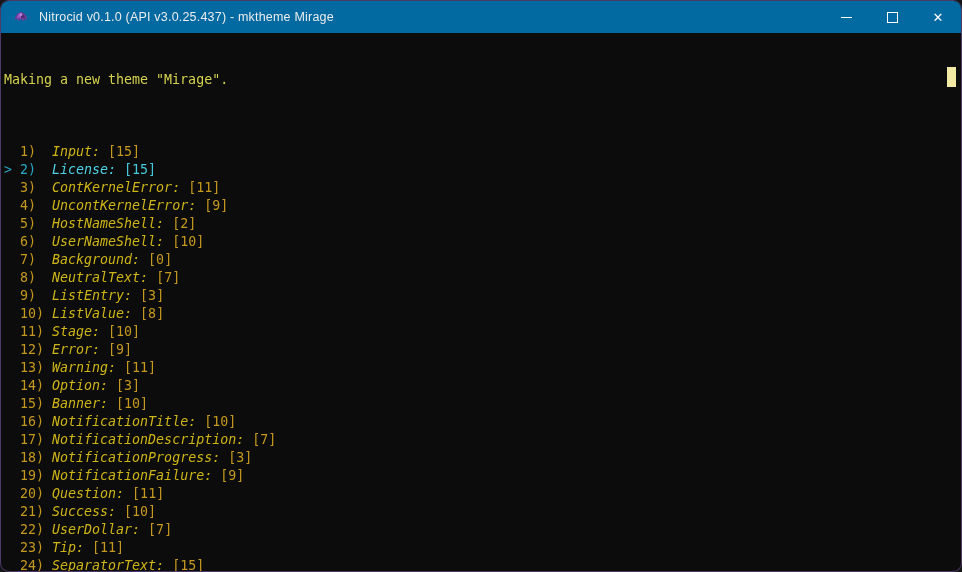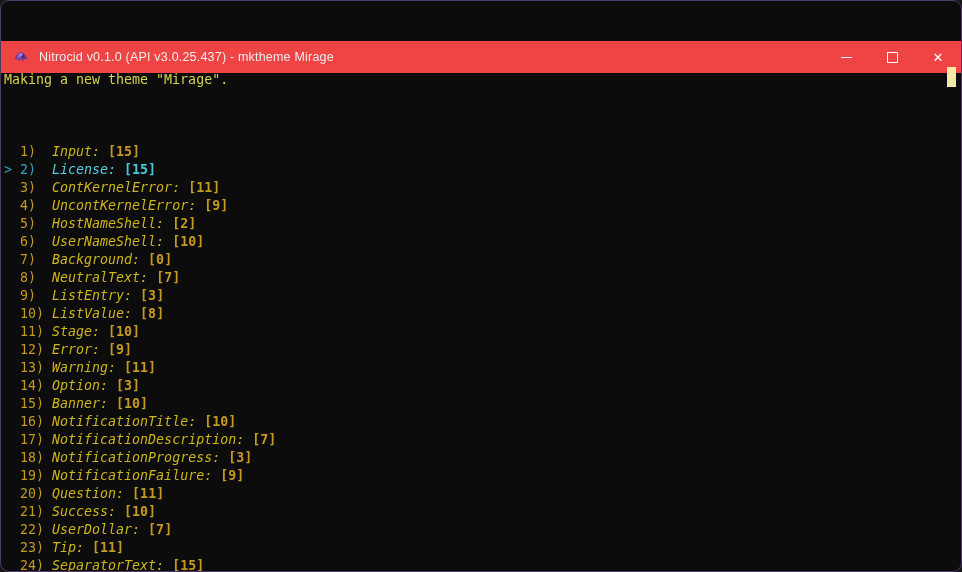--- a/index.html
+++ b/index.html
@@ -3,23 +3,22 @@
 <meta charset="utf-8">
 <style>
   html,body { margin:0; padding:0; background:#161616; }
   .window {
     position:relative; width:962px; height:572px;
     box-sizing:border-box; border:1px solid #4e3a68; border-radius:9px;
     background:#0c0c0c; overflow:hidden;
     font-family:"DejaVu Sans Mono", monospace;
   }
   .titlebar {
-    height:32px; background:#ef4444; display:flex; align-items:center;
+    height:32px; background:#0369a1; display:flex; align-items:center;
     font-family:"Liberation Sans", sans-serif;
-    margin-top:40px;
   }
   .title-icon { width:16px; height:16px; margin:0 10px 0 12px; flex:0 0 auto; }
   .title-text { color:#ececec; font-size:12.5px; letter-spacing:.2px; }
   .controls { margin-left:auto; display:flex; height:100%; }
   .ctl {
     width:46px; height:100%; display:flex; align-items:center; justify-content:center;
     color:#ffffff; font-size:13px; cursor:default; user-select:none;
   }
   .ctl-min-glyph { display:block; width:11px; height:1px; background:#fff; }
   .ctl-max-glyph { display:block; width:9px; height:9px; border:1px solid #fff; }
@@ -28,21 +27,21 @@
   .term {
     position:absolute; top:32px; left:1px; right:1px; bottom:1px;
     padding:2px 0 0 2px;
     font-size:13.3px; line-height:18px; white-space:pre;
   }
   .msg    { color:var(--msg-color); }
   .list   { margin-top:18px; }
   .row    { height:18px; }
   .num    { color:var(--num-color); }
   .name   { color:var(--name-color);font-style:italic; }
-  .val    { color:var(--num-color);font-weight:bold; }
+  .val    { color:var(--num-color); }
   .sel .num  { color:var(--sel-num-color); }
   .sel .name { color:var(--sel-name-color);margin-top:10px; }
   .sel .val  { color:var(--sel-val-color); }
 
   .scroll-thumb {
     position:absolute; right:5px; top:66px; width:9px; height:20px;
     background:#f2e9a4;
   }
 </style>
 </head>

